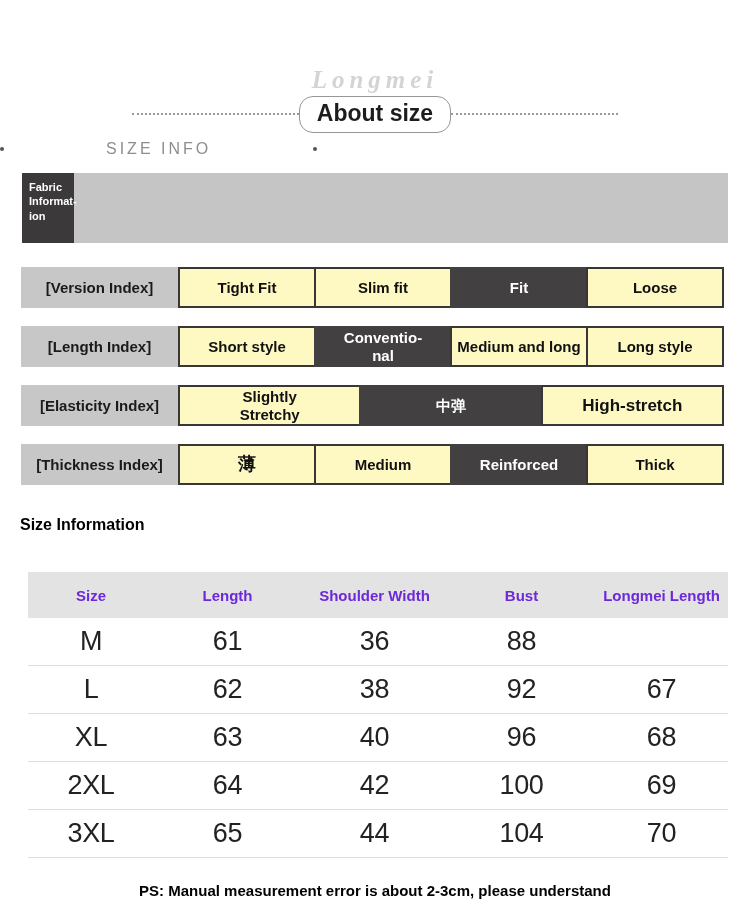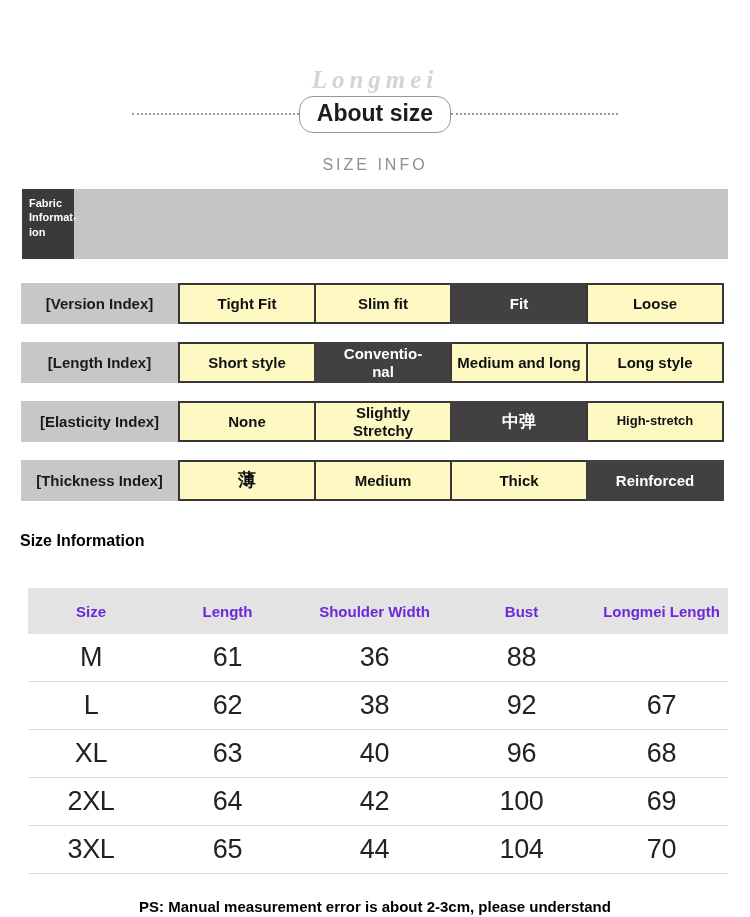--- a/index.html
+++ b/index.html
@@ -17,21 +17,21 @@
     font-family:"Liberation Sans", sans-serif;color:#111;}
 
   
   .logo{margin-top:66px;text-align:center;
     font-family:"Liberation Serif", serif;font-style:italic;
     font-size:25px;letter-spacing:5px;color:#d4d4d4;font-weight:bold;}
   .about-row{display:flex;align-items:center;justify-content:center;margin-top:5px;height:30px;}
   .dash{width:167px;height:0;border-top:2px dotted #9a9a9a;}
   .pill{border:1px solid #979797;border-radius:14px;background:#fff;
     padding:3px 17px 5px 17px;font-weight:bold;font-size:23px;color:#1c1c1c;}
-  .sizeinfo-row{display:flex;align-items:center;justify-content:center;gap:102px;margin-top:27px;height:18px;flex-direction:column;}
+  .sizeinfo-row{display:flex;align-items:center;gap:102px;margin-top:11px;height:18px;}
   .sdot{width:4px;height:4px;border-radius:50%;background:#555;}
   .sizeinfo-text{font-size:16px;letter-spacing:3px;color:var(--muted);}
 
   
   .fabric-bar{margin:15px 22px 0 22px;height:70px;background:var(--fabric-bar);display:flex;}
   .fabric-box{width:52px;height:70px;background:var(--fabric-dark);color:#fff;
     font-size:11px;font-weight:bold;line-height:1.3;padding:7px 4px 0 7px;white-space:pre-line;}
 
   
   .index-rows{margin:24px 0 0 21px;}
@@ -100,35 +100,34 @@
       <div class="option selected">Conventio-
 nal</div>
       <div class="option">Medium and long</div>
       <div class="option">Long style</div>
     </div>
   </div>
 
   <div class="index-row" data-row-idx="2">
     <div class="index-label">[Elasticity Index]</div>
     <div class="options">
-      <div class="option">None</div>
       <div class="option">Slightly
 Stretchy</div>
       <div class="option selected">中弹</div>
       <div class="option">High-stretch</div>
     </div>
   </div>
 
   <div class="index-row" data-row-idx="3">
     <div class="index-label">[Thickness Index]</div>
     <div class="options">
       <div class="option">薄</div>
       <div class="option">Medium</div>
+      <div class="option selected">Reinforced</div>
       <div class="option">Thick</div>
-      <div class="option selected">Reinforced</div>
     </div>
   </div>
 
 </div>
 
 <div class="size-heading">Size Information</div>
 
 <div class="size-table">
   <div class="st-header">
     <div>Size</div>

